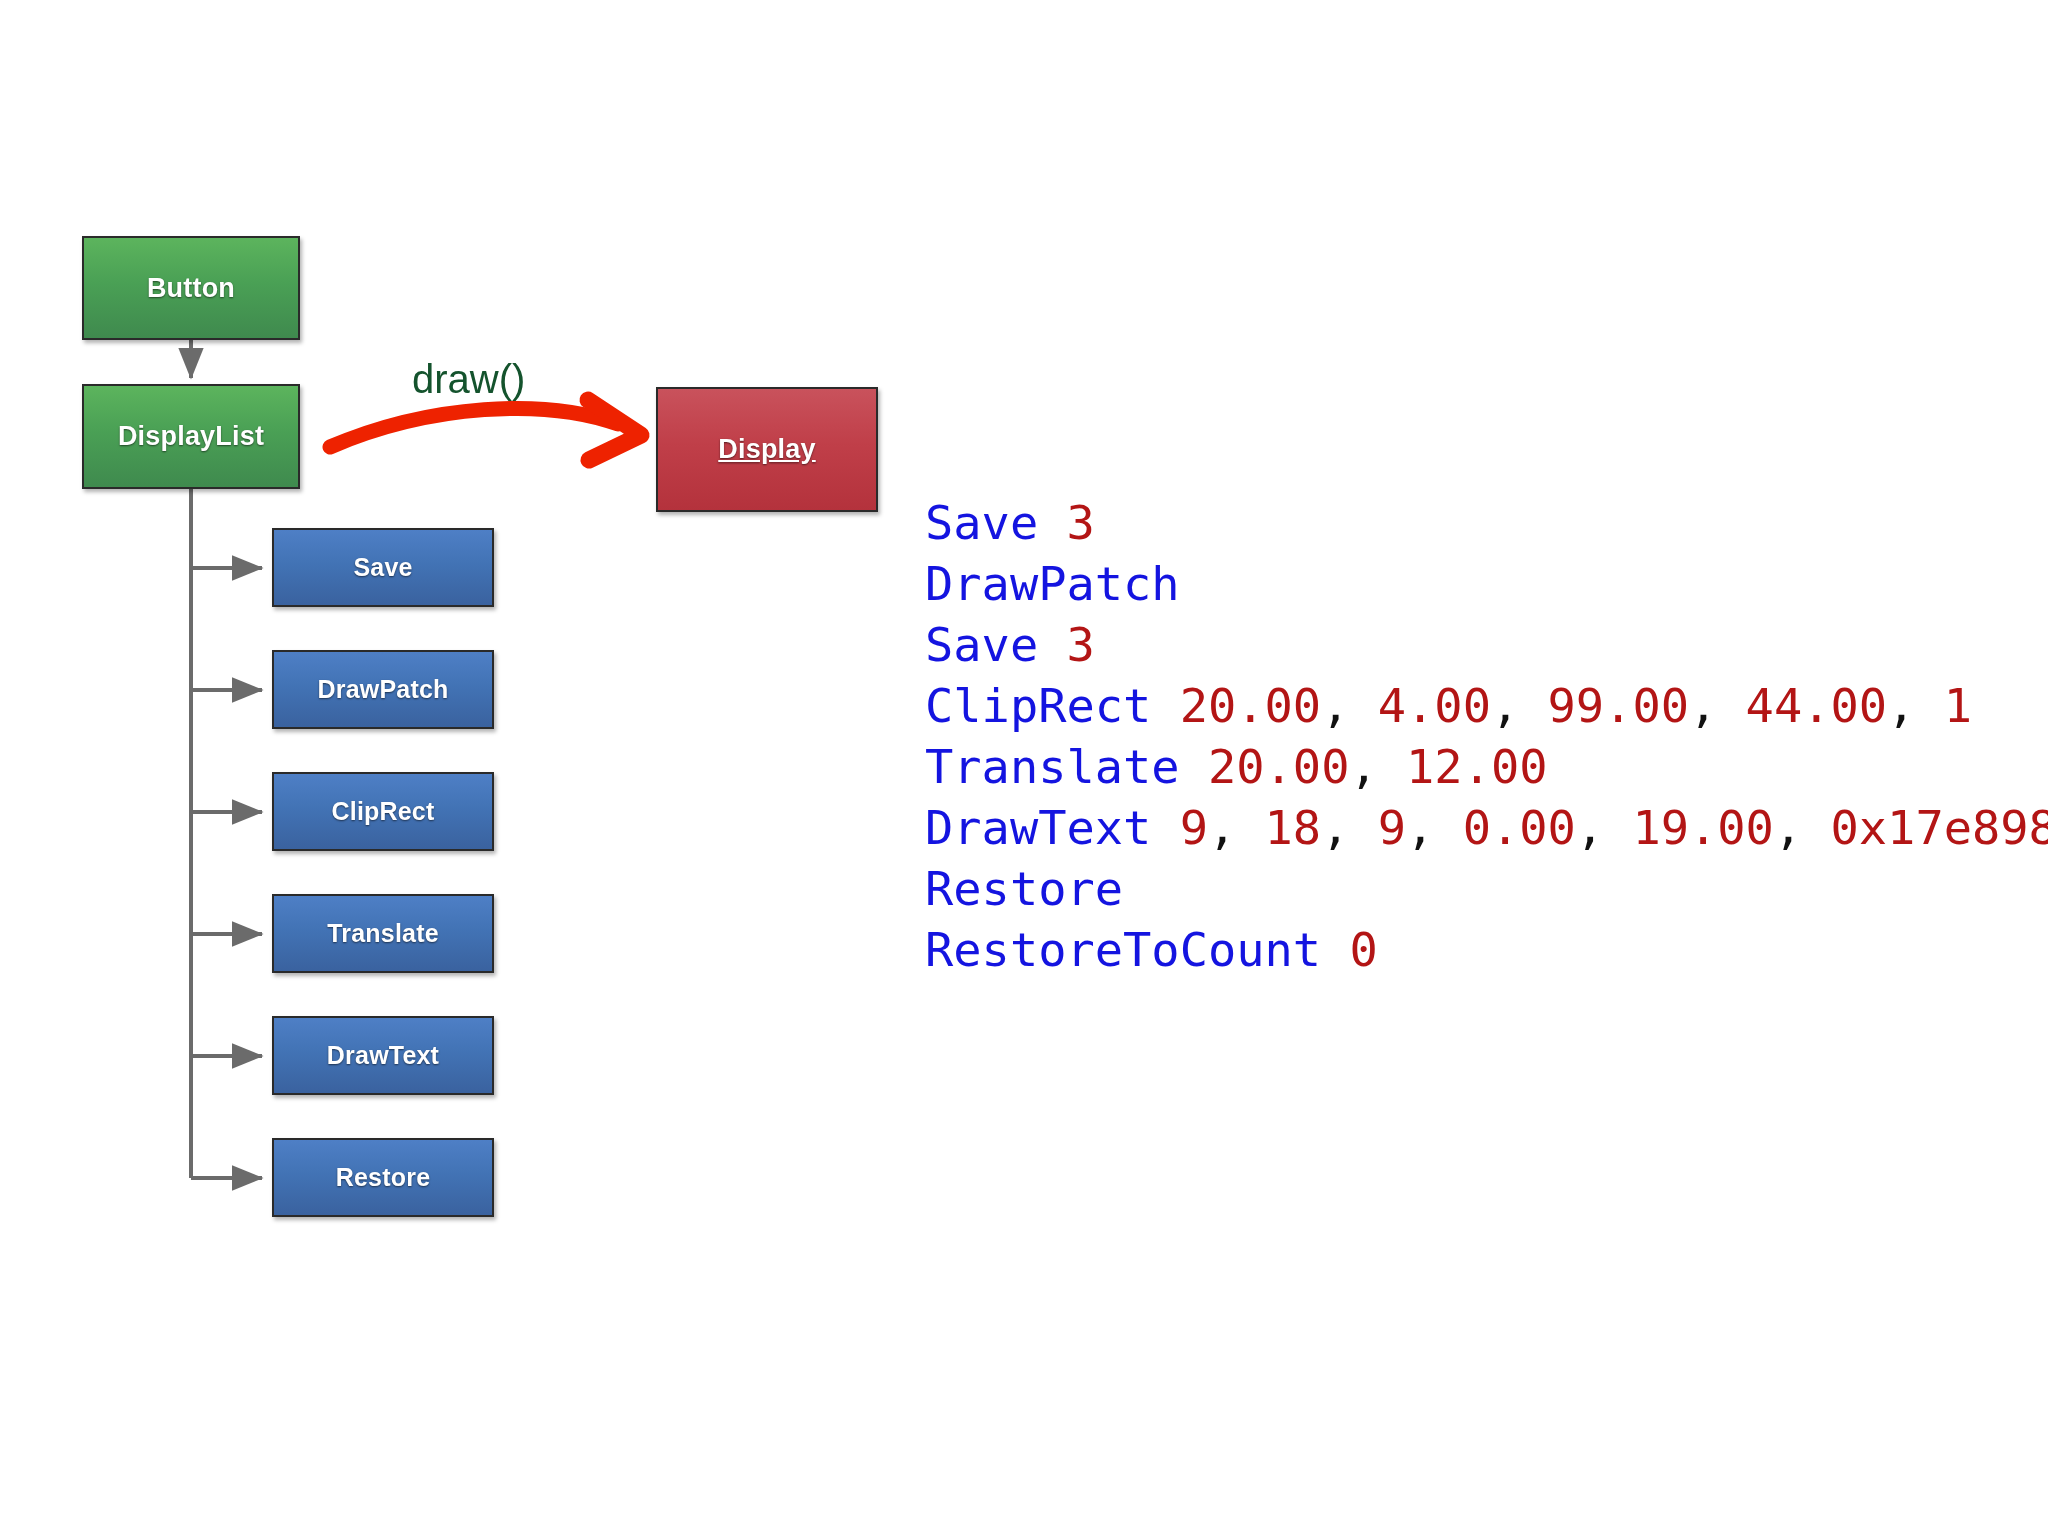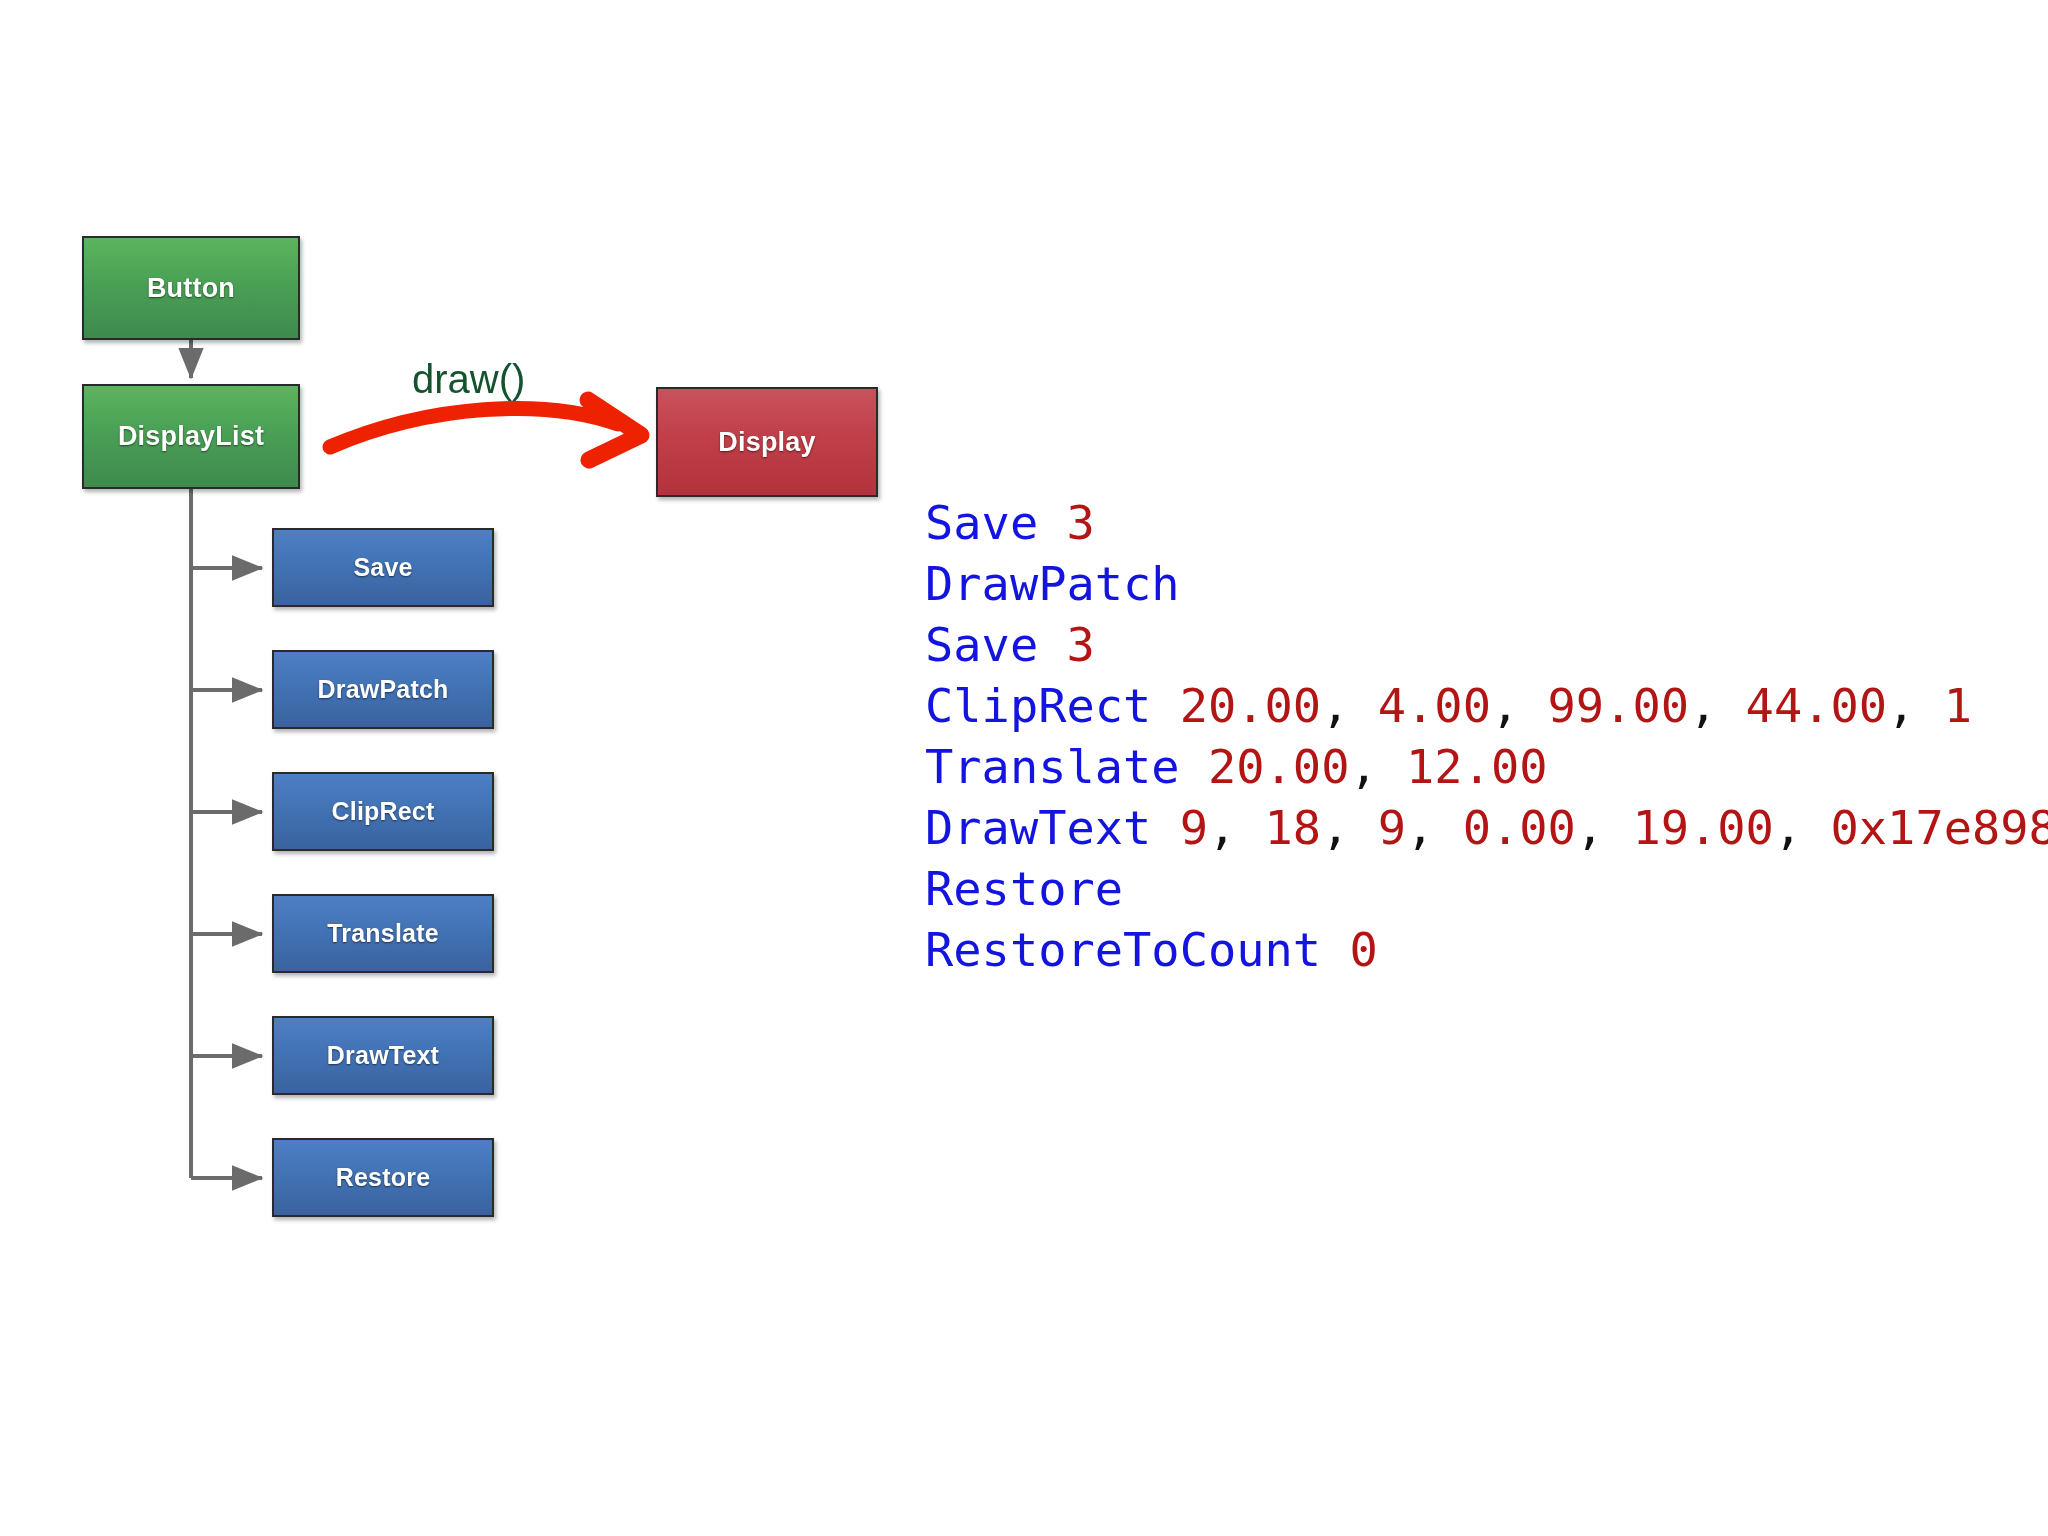--- a/index.html
+++ b/index.html
@@ -42,21 +42,21 @@
   }
   .node-red {
     background: linear-gradient(to bottom, #c9525c 0%, #c03f49 45%, #b4323c 100%);
   }
   .node-blue {
     background: linear-gradient(to bottom, #4e7fc6 0%, #4273b5 45%, #3a629f 100%);
   }
 
   #node-button     { left: 82px;  top: 236px;  width: 218px; height: 104px; font-size: 27px; }
   #node-displaylist{ left: 82px;  top: 384px;  width: 218px; height: 105px; font-size: 27px; }
-  #node-display    { left: 656px; top: 387px;  width: 222px; height: 110px; font-size: 27px; }
+  #node-display    { left: 656px; top: 387px;  width: 222px; height: 125px; font-size: 27px; text-decoration: underline; }
 
   .node-op { left: 272px; width: 222px; height: 79px; font-size: 25px; }
   #node-op-0 { top: 528px; }
   #node-op-1 { top: 650px; }
   #node-op-2 { top: 772px; }
   #node-op-3 { top: 894px; }
   #node-op-4 { top: 1016px; }
   #node-op-5 { top: 1138px; }
 
   

